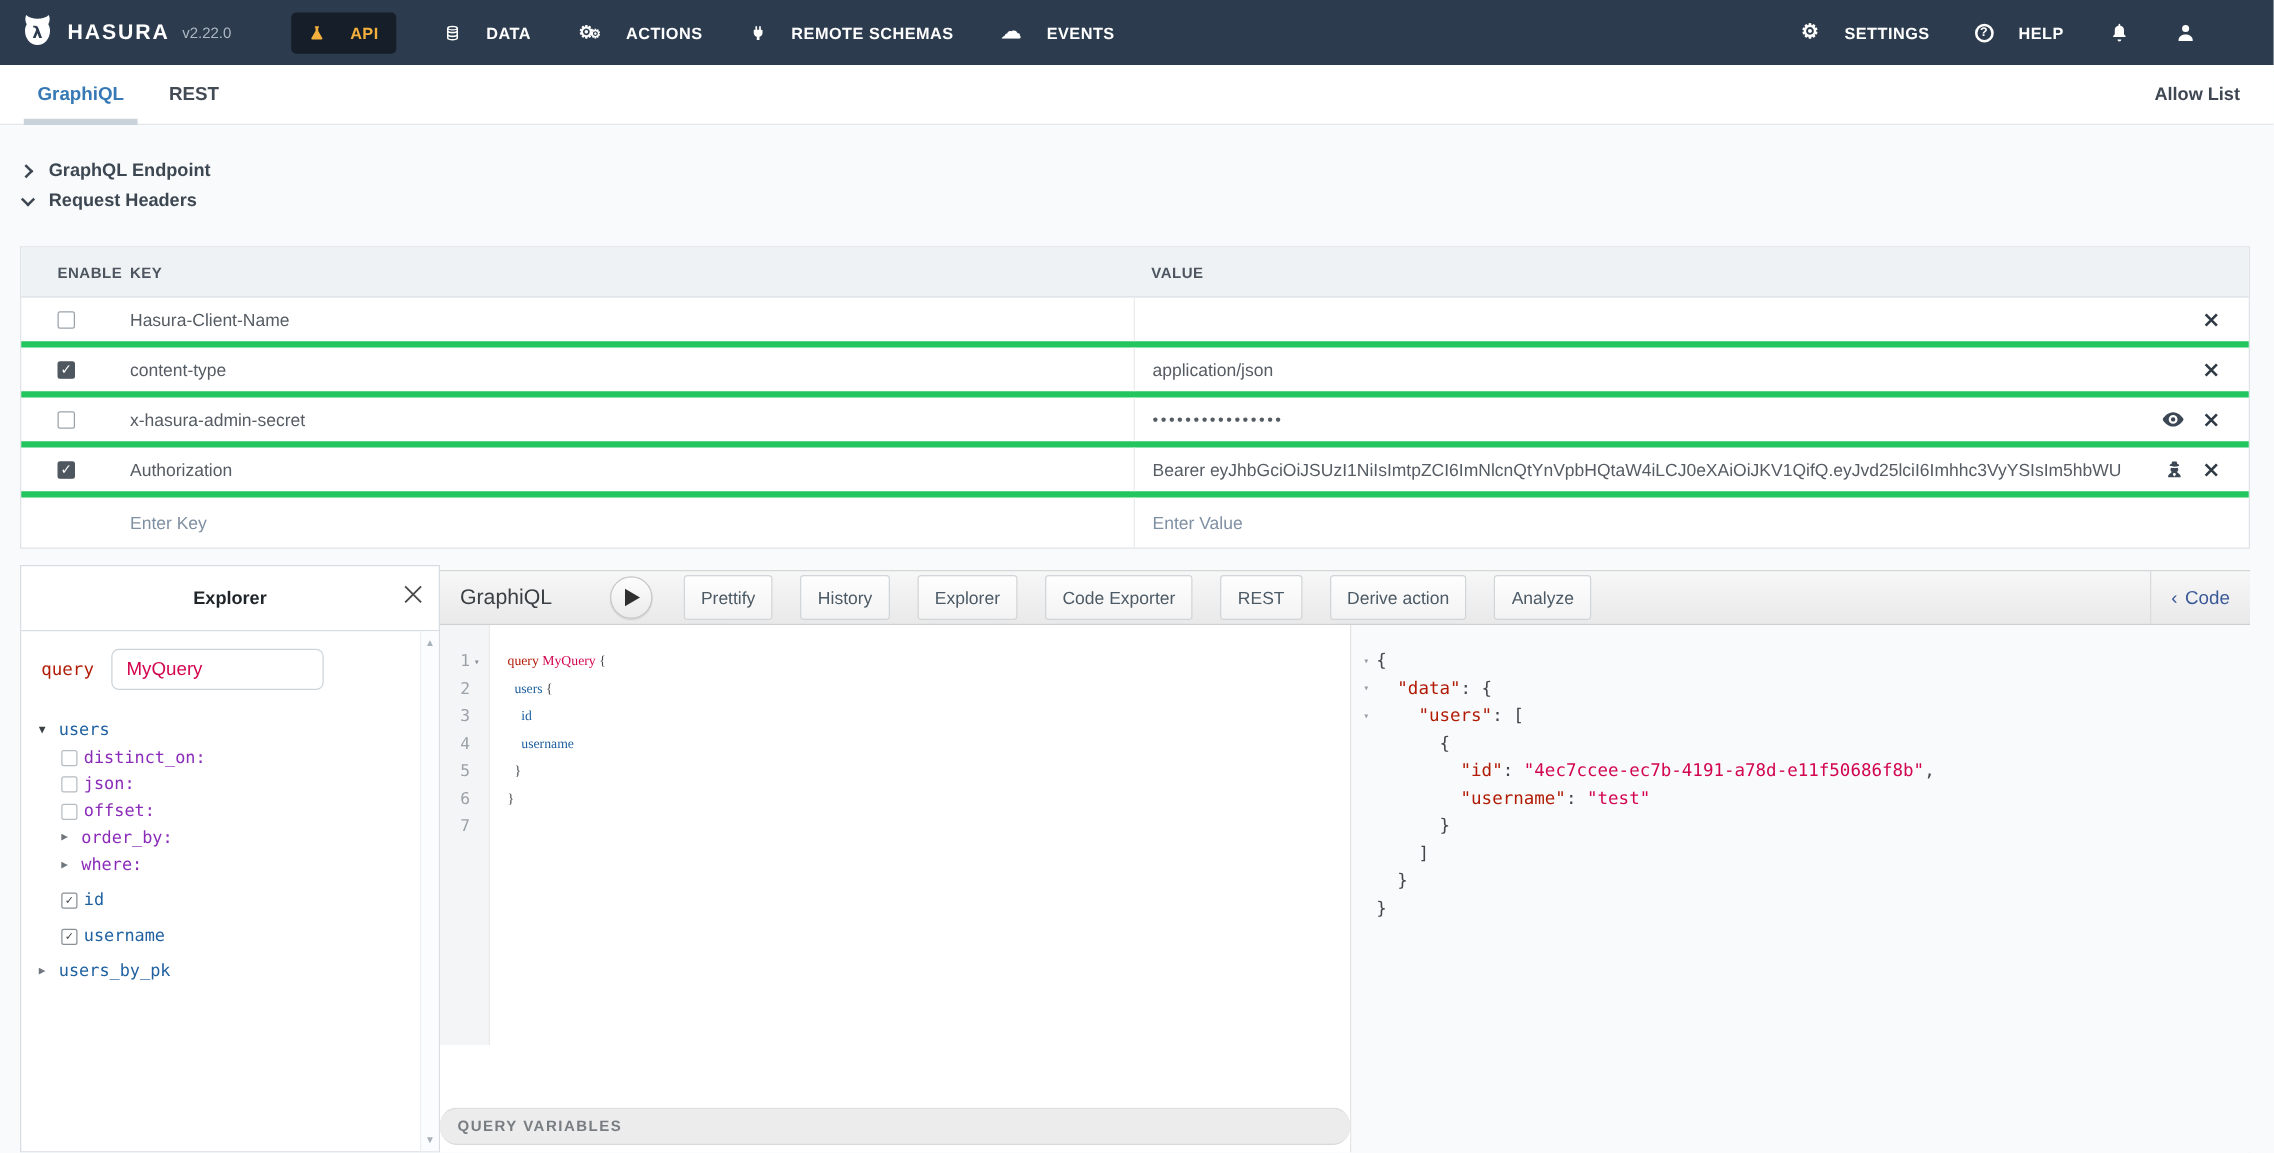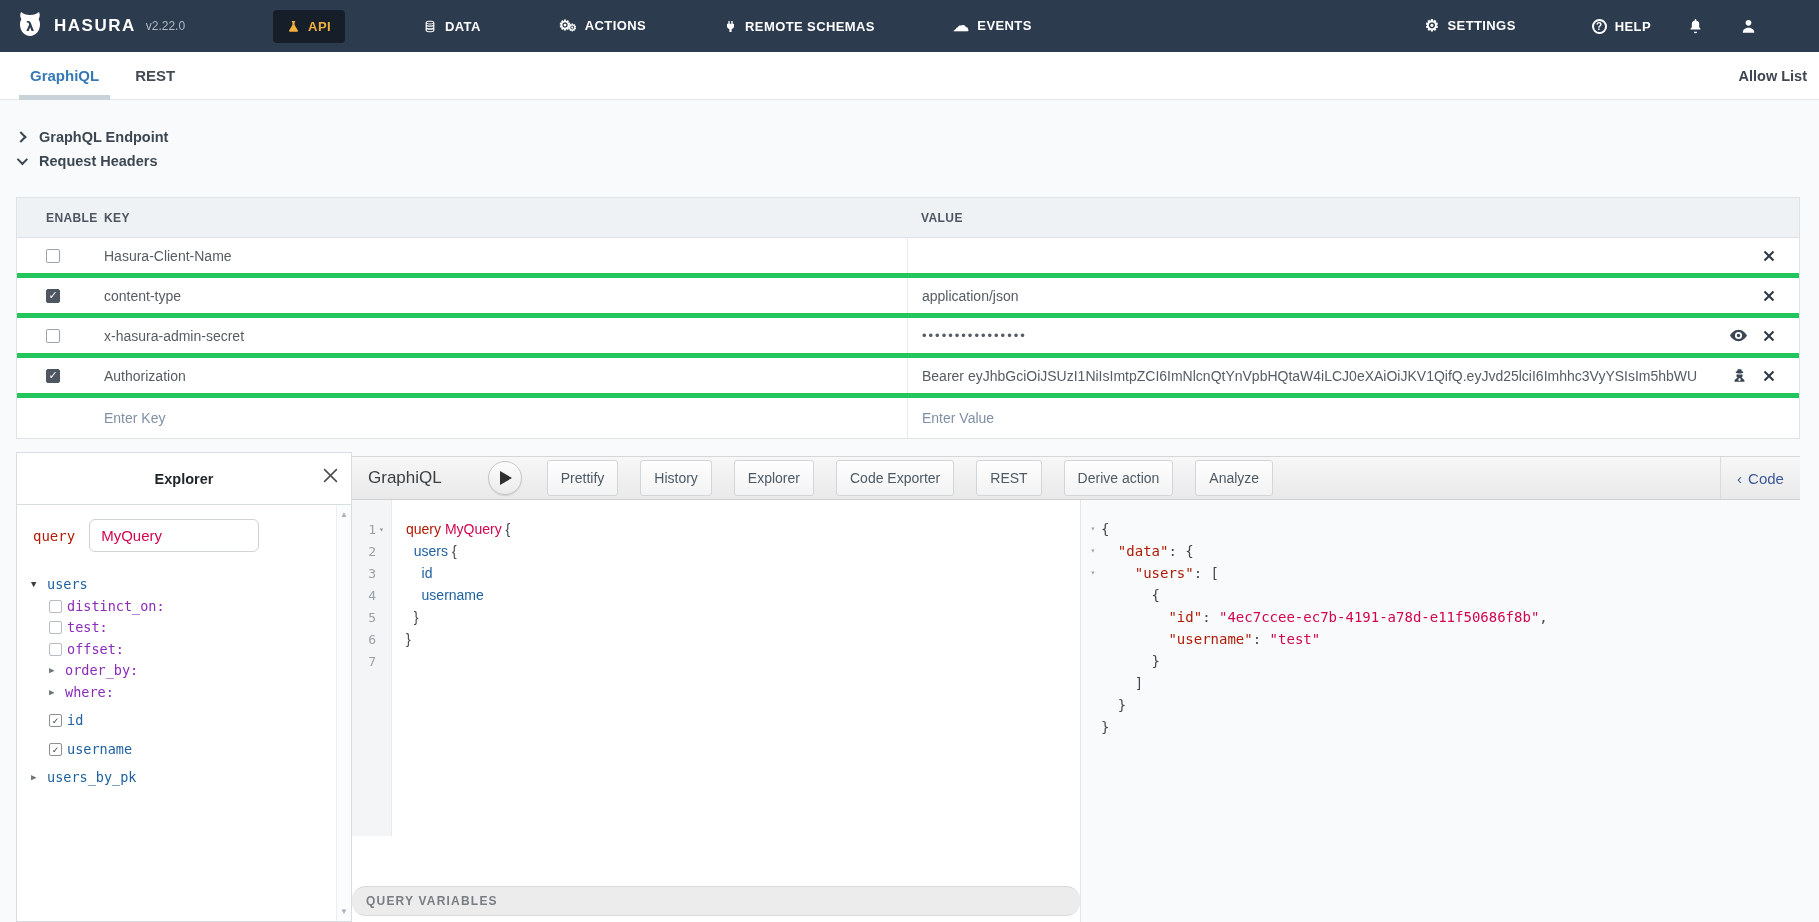--- a/index.html
+++ b/index.html
@@ -6,39 +6,39 @@
   html,body { width:1819px; height:922px; overflow:hidden; }
   body { font-family:"Liberation Sans", sans-serif; background:#f8fafb; position:relative; }
 
   
   .navbar { position:absolute; left:0; top:0; width:1819px; height:52px; background:#2c3b4d; display:flex; align-items:center; }
   .logo-wrap { display:flex; align-items:center; margin-left:14px; }
   .logo { width:32px; height:32px; }
   .brand { color:#ffffff; font-size:17px; font-weight:bold; letter-spacing:1.5px; margin-left:8px; }
   .version { color:#aeb9c4; font-size:12px; margin-left:10px; }
   .nav-items { display:flex; align-items:center; margin-left:48px; gap:38px; }
-  .nav-item { display:flex; gap:8px; color:#ffffff; font-size:13px; font-weight:bold; letter-spacing:.4px; cursor:pointer;margin-left:40px; }
+  .nav-item { display:flex; align-items:center; gap:20px; color:#ffffff; font-size:13px; font-weight:bold; letter-spacing:.4px; cursor:pointer; }
   .nav-item.active { background:#161e29; border-radius:4px; padding:9px 14px; color:#f3b03c; }
   .nav-item.active svg { fill:#f3b03c; }
   .nav-item svg { fill:#ffffff; }
   .nav-right { margin-left:auto; display:flex; align-items:center; gap:36px; padding-right:62px; }
   .help-circle { display:inline-flex; align-items:center; justify-content:center; width:15px; height:15px; border:2px solid #fff; border-radius:50%; font-size:10px; font-weight:bold; color:#fff; }
   .gear-glyph { font-size:16px; color:#fff; line-height:1; }
   .gears-glyph { position:relative; width:18px; height:16px; color:#fff; }
   .gears-glyph .g1 { position:absolute; left:0; top:0; font-size:14px; line-height:1; }
   .gears-glyph .g2 { position:absolute; left:9px; top:5px; font-size:10px; line-height:1; }
   .cloud-glyph { font-size:16px; color:#fff; line-height:1; }
 
   
   .tabs-row { position:absolute; left:0; top:52px; width:1819px; height:48px; background:#ffffff; border-bottom:1px solid #e3e7ea; display:flex; align-items:center; padding-left:30px; }
   .tab { position:relative; height:48px; line-height:48px; font-size:15px; font-weight:bold; color:#434c55; cursor:pointer; }
   .tab + .tab { margin-left:36px; }
   .tab.active { color:#3779b5; }
   .tab.active::after { content:""; position:absolute; left:-11px; right:-11px; bottom:0; height:5px; background:#c9d2d9; }
-  .allow-list { margin-left:auto; margin-right:12px; font-size:14.5px; font-weight:bold; color:#3e4752; cursor:pointer; }
+  .allow-list { margin-left:auto; margin-right:27px; font-size:14.5px; font-weight:bold; color:#3e4752; cursor:pointer; }
 
   
   .collapser { position:absolute; left:17px; display:flex; align-items:center; cursor:pointer; }
   .collapser .label { font-size:14.5px; font-weight:bold; color:#3d4752; margin-left:14px; }
   .chev { width:8px; height:8px; border-right:2.2px solid #3d4752; border-bottom:2.2px solid #3d4752; display:inline-block; }
   .chev.right { transform:rotate(-45deg); }
   .chev.down { transform:rotate(45deg) translateY(-2px); }
 
   
   .hdr-table { position:absolute; left:16px; top:197px; width:1784px; background:#fff; border:1px solid #dfe3e6; }
@@ -96,21 +96,21 @@
   .tcb.on { border-color:#8a9096; }
   .tlabel.field { color:#1F61A0; }
   .tlabel.arg { color:#8B2BB9; }
 
   
   .editor-col { position:absolute; left:336px; top:48px; width:728px; bottom:0; background:#fff; }
   .gutter { position:absolute; left:0; top:0; bottom:86px; width:40px; background:#f4f5f6; border-right:1px solid #e9eaec; padding-top:18px; }
   .gut-row { display:flex; align-items:center; justify-content:flex-end; height:22px; font-family:"DejaVu Sans Mono",monospace; font-size:13px; color:#9aa1a8; padding-right:4px; }
   .gut-row .num { text-align:right; }
   .gut-row .fold { width:11px; font-size:8px; color:#8b9299; text-align:center; }
-  .code { position:absolute; left:40px; right:0; top:0; bottom:116px; padding:18px 0 0 14px; font-family:Liberation Sans, sans-serif; font-size:14px; white-space:pre; overflow:hidden; }
+  .code { position:absolute; left:40px; right:0; top:0; bottom:116px; padding:18px 0 0 14px; font-family:Liberation Serif, serif; font-size:11px; white-space:pre; overflow:hidden; }
   .cm-line { height:22px; line-height:22px; }
   .tk-kw { color:#B11A04; } .tk-def { color:#D2054E; } .tk-field { color:#1F61A0; }
   .tk-p { color:#44484c; } .tk-key { color:#B11A04; } .tk-str { color:#D2054E; }
   .vars-bar { position:absolute; left:336px; top:434px; width:728px; height:30px; background:#ececed; border-top:1px solid #d7d9db; border-bottom:1px solid #d7d9db; line-height:28px; padding-left:14px; font-size:12px; font-weight:bold; letter-spacing:1.2px; color:#787d82;border-radius:14px; }
   .vars-edit { position:absolute; left:336px; top:464px; width:728px; bottom:0; background:#fff; }
   .result { position:absolute; left:1064px; right:0; top:48px; bottom:0; background:#f8fafb; border-left:1px solid #e3e5e7; padding:18px 0 0 4px; overflow:hidden; }
   .res-line { display:flex; height:22px; line-height:22px; font-family:"DejaVu Sans Mono",monospace; font-size:14px; white-space:pre; }
   .res-fold { width:16px; font-size:8px; color:#9aa1a8; text-align:center; line-height:22px; flex:none; }
 </style>
 </head>
@@ -314,21 +314,21 @@
           <div class="tree-row ind0">
             <span class="tarrow">▼</span>
             <span class="tlabel field">users</span>
           </div>
           <div class="tree-row ind1">
             <span class="tcb"></span>
             <span class="tlabel arg">distinct_on:</span>
           </div>
           <div class="tree-row ind1">
             <span class="tcb"></span>
-            <span class="tlabel arg">test:</span>
+            <span class="tlabel arg">json:</span>
           </div>
           <div class="tree-row ind1">
             <span class="tcb"></span>
             <span class="tlabel arg">offset:</span>
           </div>
           <div class="tree-row ind1">
             <span class="tarrow r">▶</span>
             <span class="tlabel arg">order_by:</span>
           </div>
           <div class="tree-row ind1">

